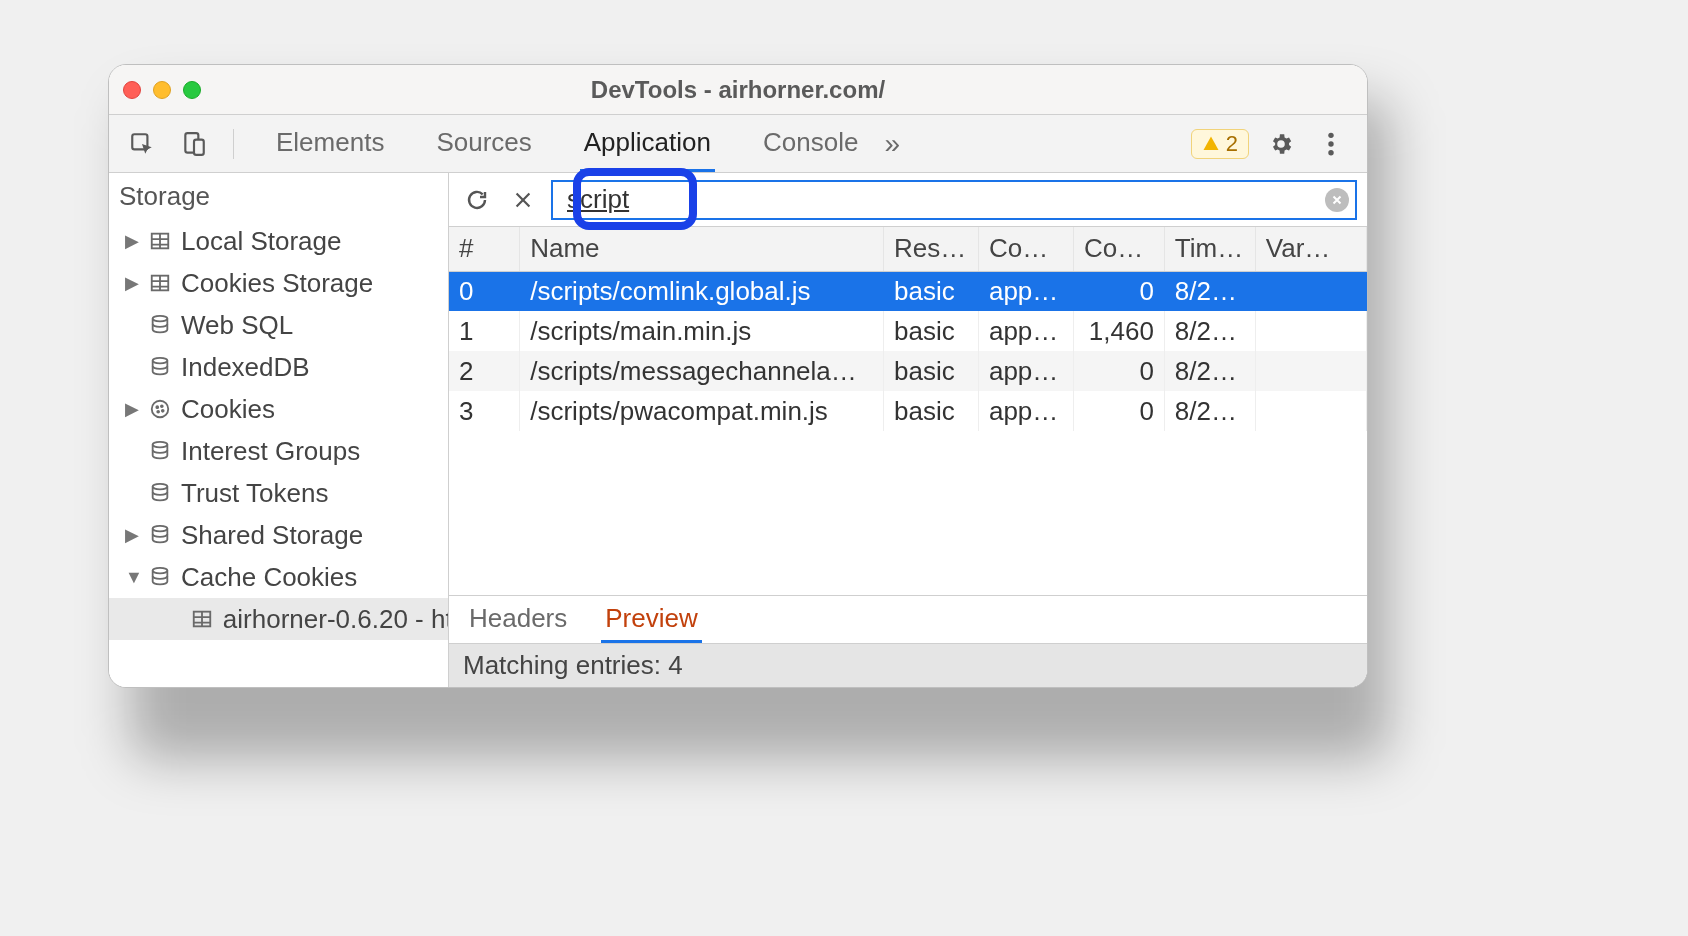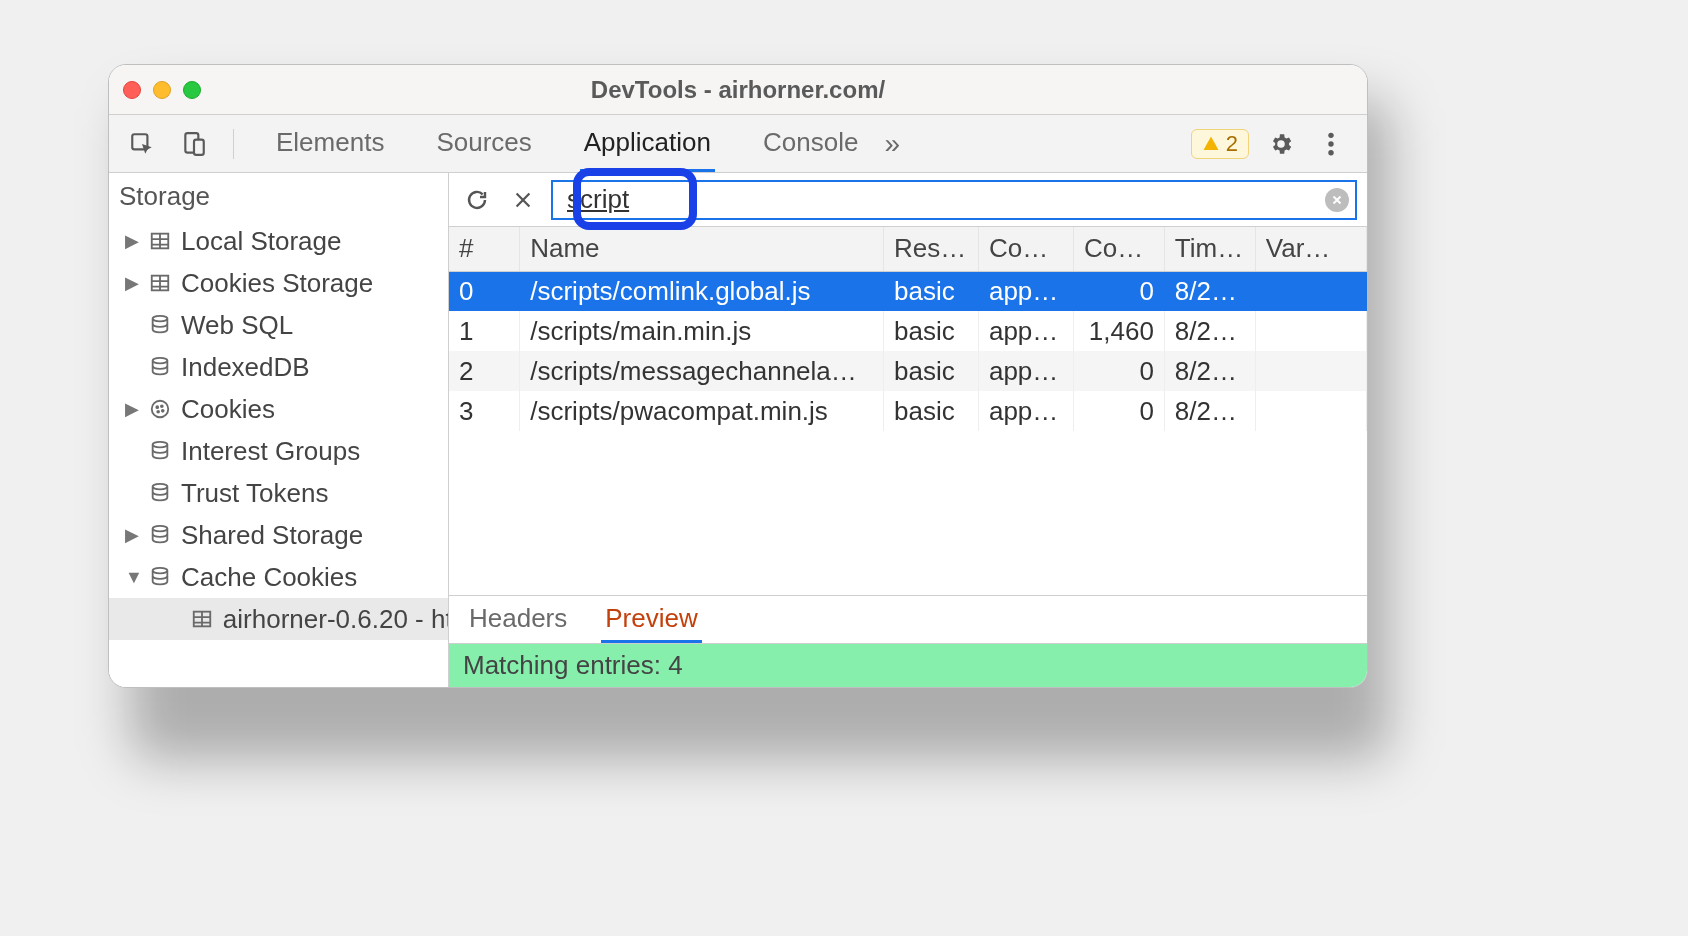--- a/index.html
+++ b/index.html
@@ -271,21 +271,21 @@
     padding: 0 4px;
   }
   .dtab.active { color: #c2410c; border-bottom-color: var(--tab-active); }
 
   .status-bar {
     height: 44px;
     border-top: 1px solid var(--border);
     padding: 0 14px;
     display:flex; align-items:center;
     color: #444;
-    background: #86efac;
+    background: #e5e5e5;
   }
 </style>
 </head>
 <body>
 
 <div class="stage">
   <div class="drop-shadow"></div>
 
   <div class="window">
 

